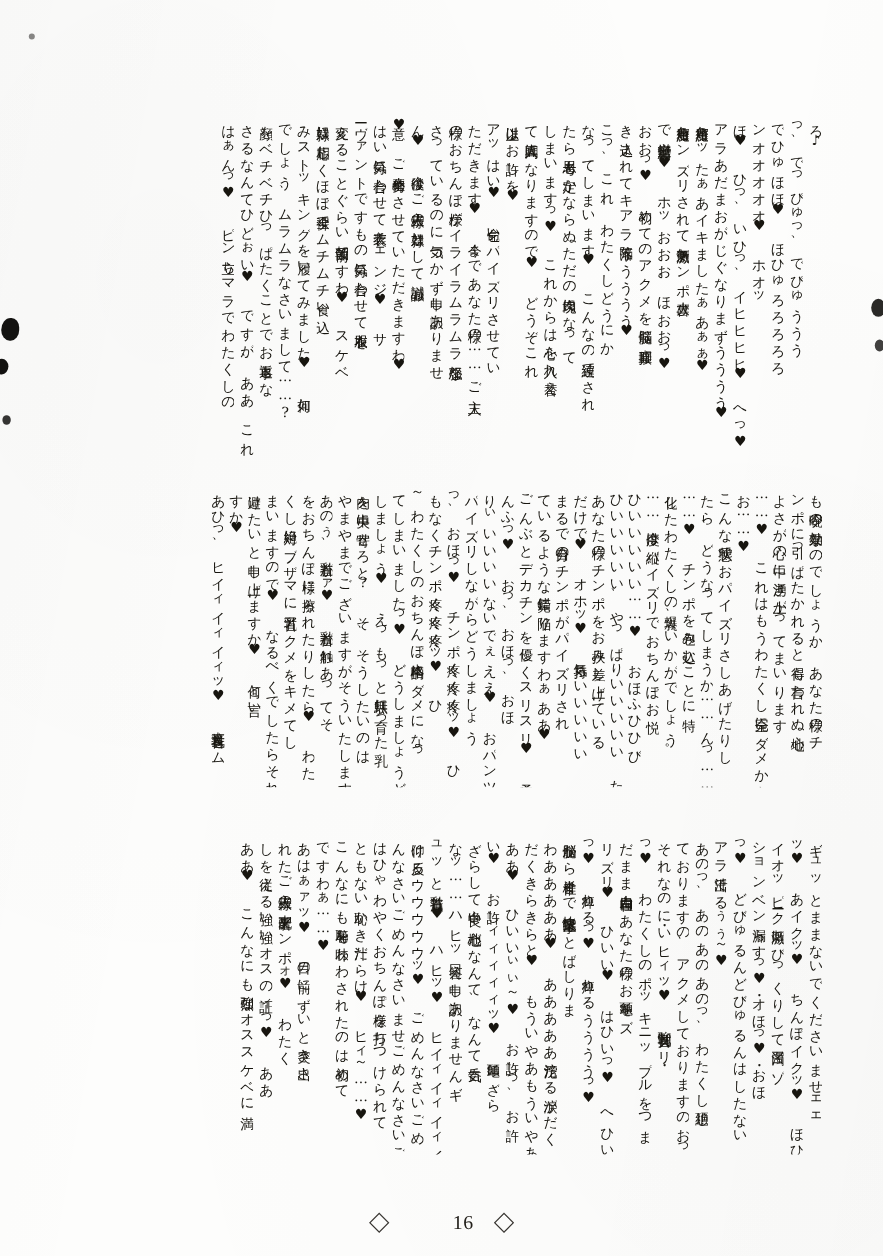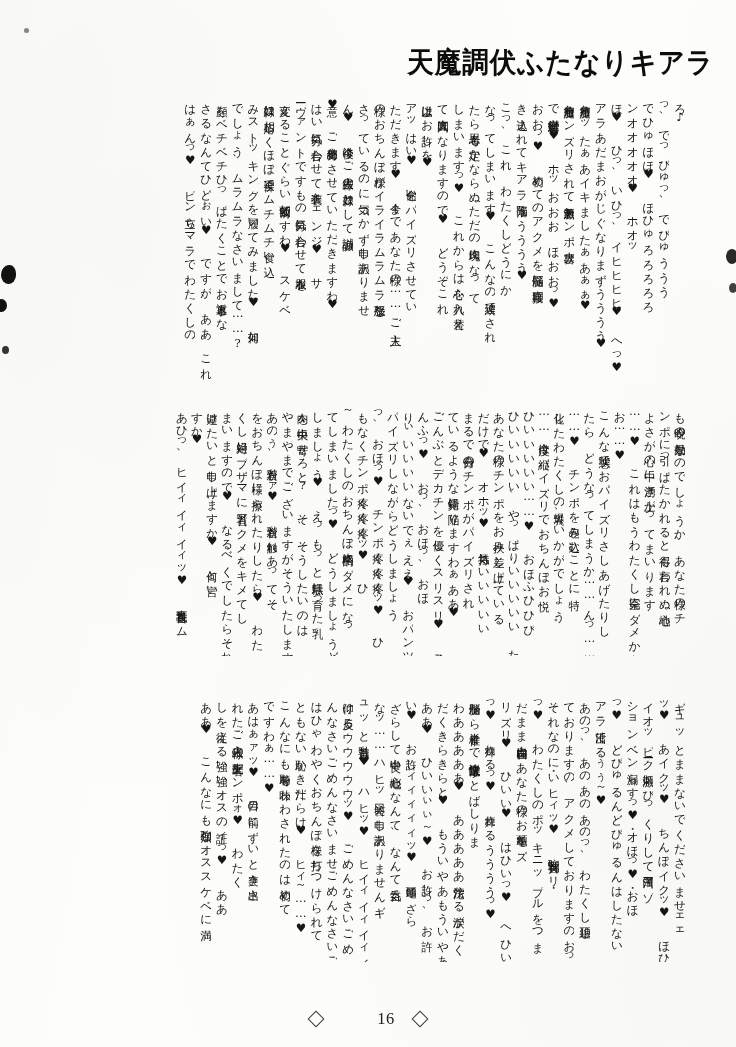--- a/index.html
+++ b/index.html
@@ -142,23 +142,20 @@
   #blot-right-2{ left: 729px;top: 283px; width: 8px;  height: 10px; opacity: .8; }
   #blot-top-1  { left: 24px; top: 28px;  width: 5px;  height: 5px;  opacity: .5; }
 </style>
 </head>
 <body>
 
 <div id="page">
 
   <div id="paper-texture"></div>
 
-  <div id="title-area">
-    <div id="doujin-title">天魔調伏ふたなりキアラ</div>
-  </div>
 
   <div class="vblock" id="block-top">
       <div class="vcol">ろ♪</div>
       <div class="vcol">っ、でっぴゅっ、でぴゅううう</div>
       <div class="vcol">でひゅほほ♥　ほひゅろろろろろ</div>
       <div class="vcol">ンオオオオオ♥　ホオッ</div>
       <div class="vcol">ほ♥　ひっ、いひっ、イヒヒヒヒ♥　へっ♥　おほほほ</div>
       <div class="vcol">アラあだまおがじぐなりまずうううう♥</div>
       <div class="vcol">角魔羅イッたぁあイキましたぁあぁぁ♥</div>
       <div class="vcol">角魔羅センズリされて無刺激チンポ大喜び</div>

